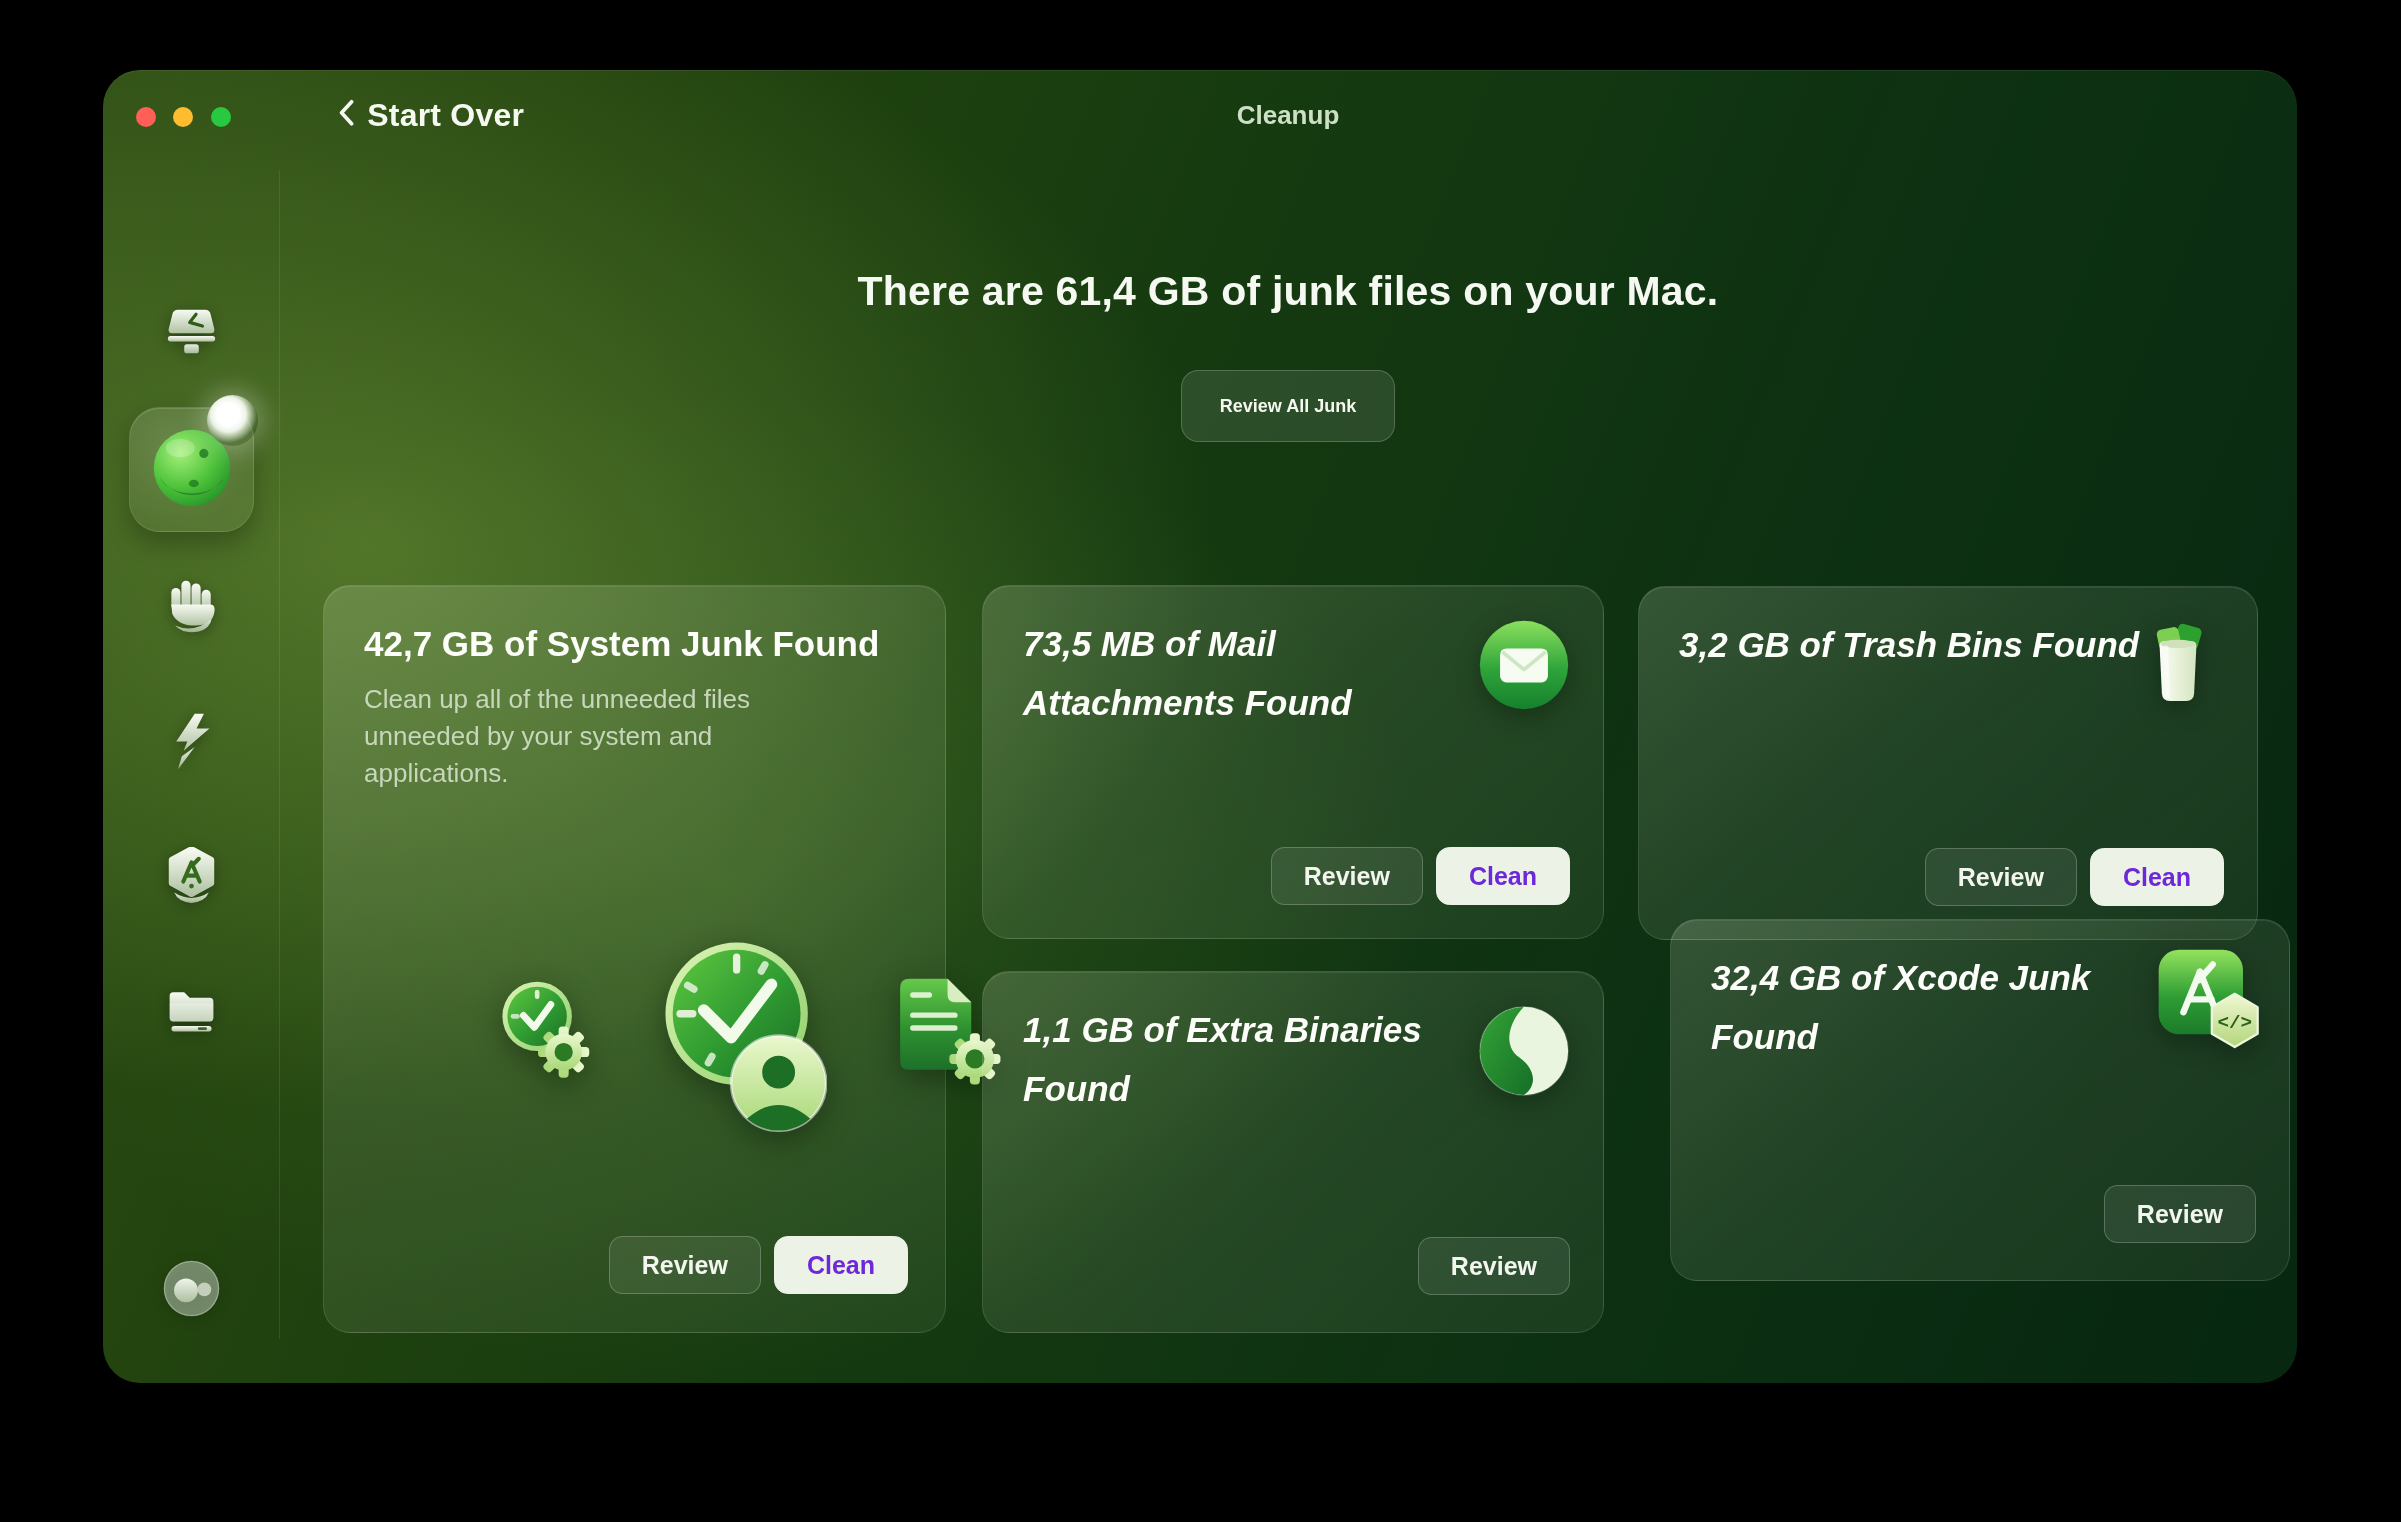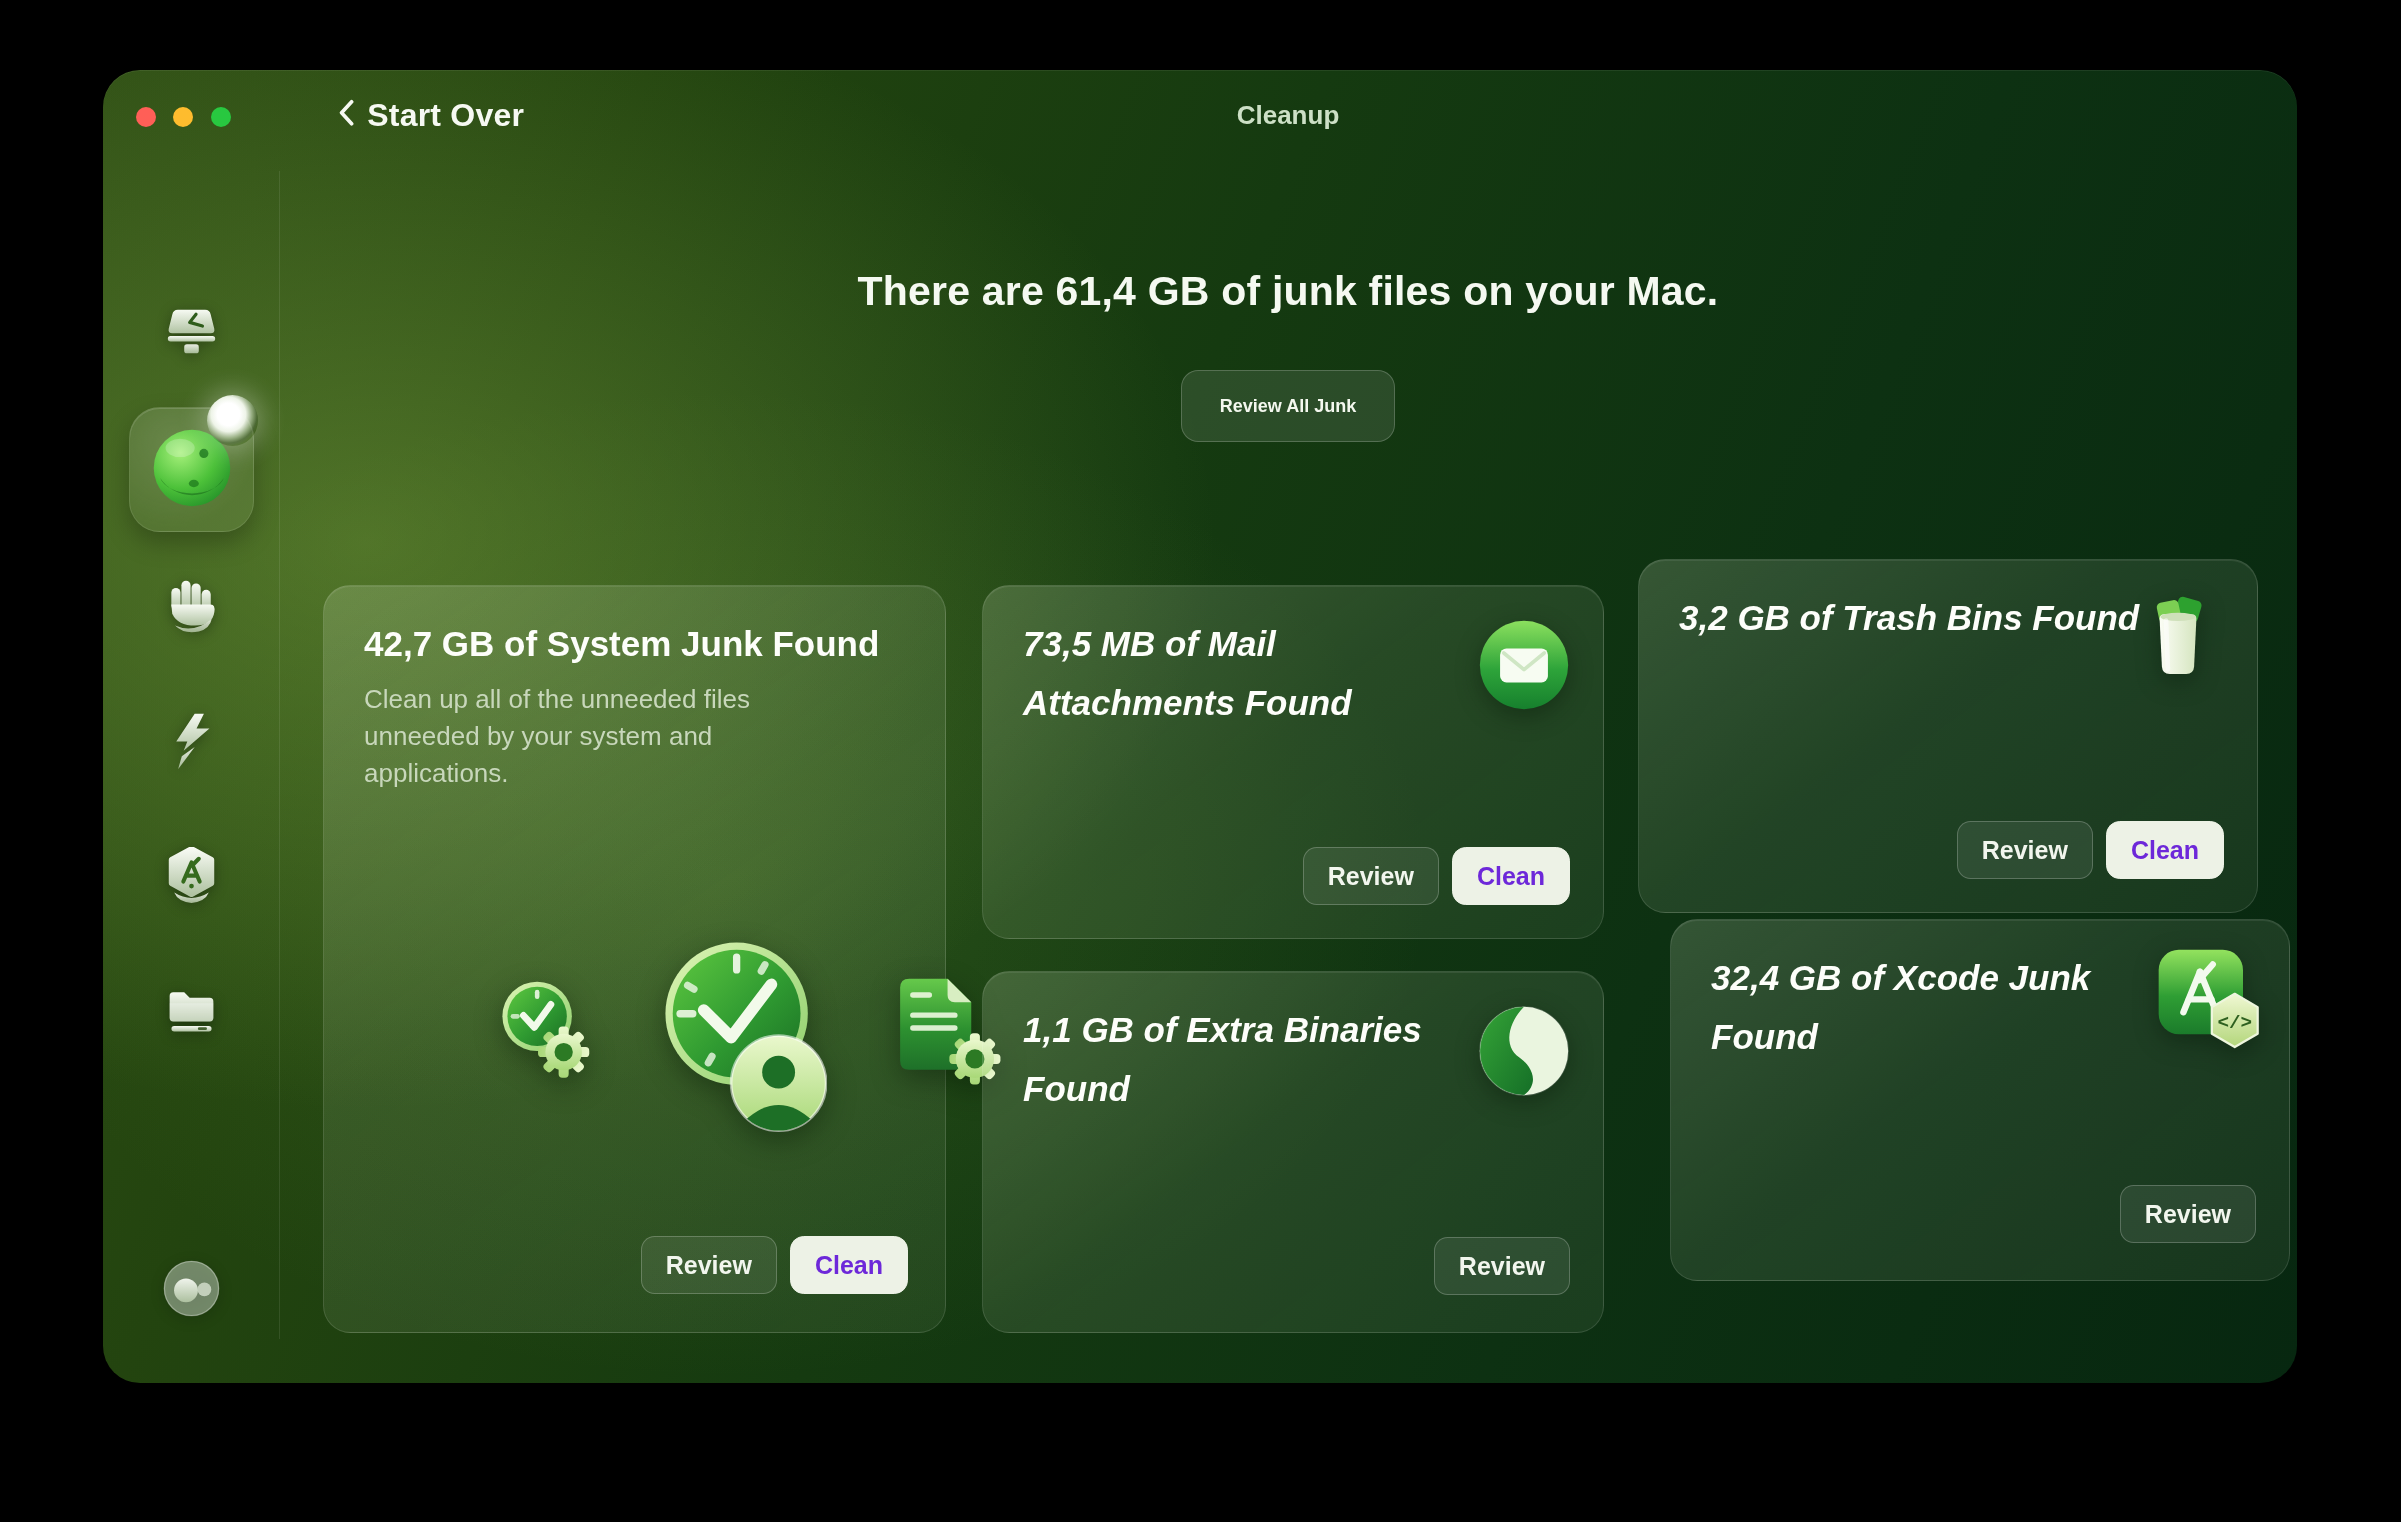--- a/index.html
+++ b/index.html
@@ -43,21 +43,21 @@
     background:linear-gradient(145deg, rgba(224,241,207,0.19), rgba(212,233,197,0.11) 45%, rgba(200,226,186,0.08));
     border:0.9px solid rgba(255,255,255,0.12);
     box-shadow:inset 0 0.9px 0 rgba(255,255,255,0.08);}
   .card-title{position:absolute;left:40px;top:27.5px;font-size:35px;line-height:59px;font-weight:700;color:#fdfefa;}
   .card-title.narrow{max-width:462px;font-style:italic;}
   .card-desc{position:absolute;left:40px;top:95px;max-width:462px;font-size:26px;line-height:37px;color:#c8d7bb;}
   .card-icon{position:absolute;top:33px;right:33px;width:92px;height:92px;}
   .card-icon svg{filter:drop-shadow(0 7.3px 12px rgba(0,15,0,0.35));}
   .btnrow{position:absolute;display:flex;gap:13px;}
   .btn{height:56px;border-radius:13.7px;display:flex;align-items:center;justify-content:center;
-    font-size:25px;font-weight:700;padding:0 24px;}
+    font-size:25px;font-weight:700;padding:0 32px;}
   .btn-review{background:rgba(255,255,255,0.08);border:1.4px solid rgba(255,255,255,0.22);color:#f2f6ee;}
   .btn-clean{background:#edf2e6;border:1.4px solid #edf2e6;color:#6d28d9;}
   .ill{position:absolute;}
   .ill svg{filter:drop-shadow(0 9.2px 14.6px rgba(0,15,0,0.38));}
 </style>
 </head>
 <body>
 
 <svg width="0" height="0" style="position:absolute">
   <defs>
@@ -299,21 +299,21 @@
         <rect x="24" y="32" width="52" height="37" rx="7" fill="#f7fcf2"></rect>
         <path d="M28 37 L50 55 L72 37" stroke="#cfe6c4" stroke-width="4" fill="none" stroke-linecap="round" stroke-linejoin="round"></path>
       </svg>
     </div>
     <div class="btnrow" style="right:33px;bottom:33px;">
       <div class="btn btn-review">Review</div>
       <div class="btn btn-clean">Clean</div>
     </div>
   </div>
 
-  <div class="card" style="left:1535px;top:489px;width:618px;height:352px;">
+  <div class="card" style="left:1535px;top:516px;width:618px;height:352px;">
     <div class="card-title narrow">3,2 GB of Trash Bins Found</div>
     <div class="card-icon">
       <svg width="92" height="92" viewBox="0 0 100 100">
         <rect x="48" y="6" width="26" height="24" rx="5" fill="#2da12f" transform="rotate(16 61 18)"></rect>
         <rect x="28" y="9" width="24" height="22" rx="5" fill="#7ccf53" transform="rotate(-12 40 20)"></rect>
         <path d="M30 28 Q30 23 35 23 H65 Q70 23 70 28 L67.5 80 Q67 88 59 88 H41 Q33 88 32.5 80 Z" fill="url(#gCan)"></path>
         <ellipse cx="50" cy="26" rx="19" ry="4.5" fill="#cfe0ba"></ellipse>
         <path d="M37 30 L39 83" stroke="#ffffff" stroke-width="5" stroke-linecap="round" opacity="0.55"></path>
       </svg>
     </div>

